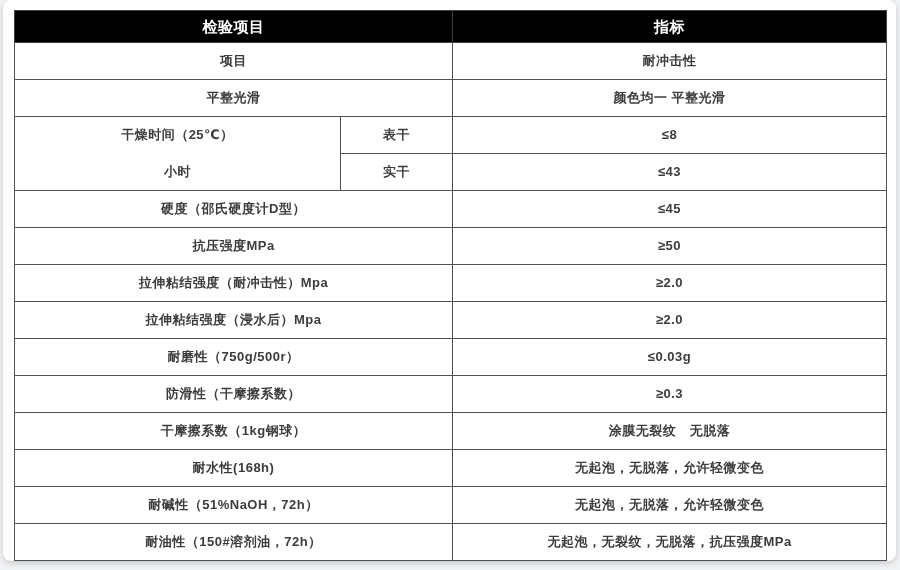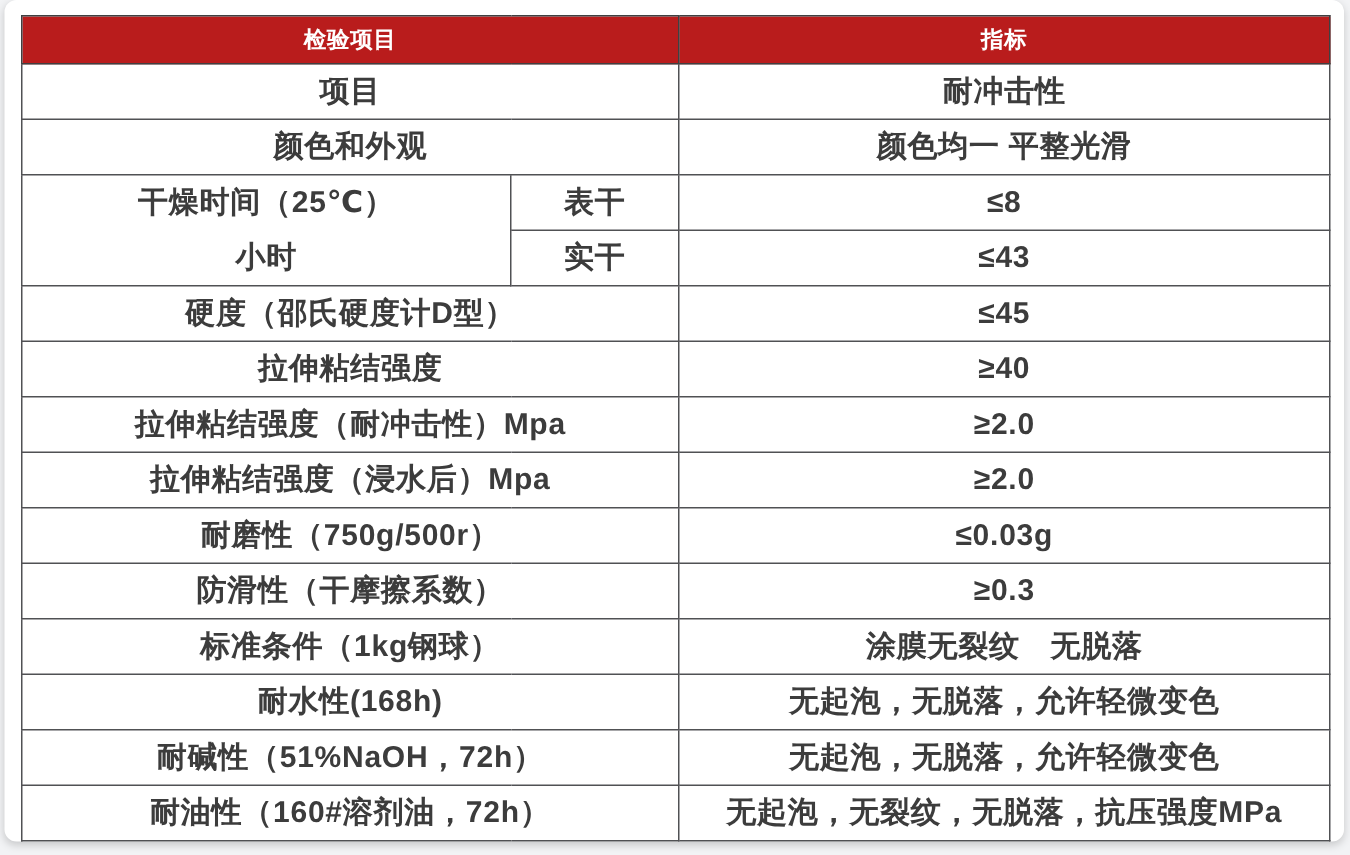--- a/index.html
+++ b/index.html
@@ -17,26 +17,26 @@
   table.spec-table{
     position:absolute;left:11px;top:10px;width:872px;
     border-collapse:collapse;table-layout:fixed;
   }
   col.c1{width:326px;}
   col.c2{width:112px;}
   col.c3{width:434px;}
   .spec-table th,.spec-table td{
     border:1px solid #505154;
     text-align:center;vertical-align:middle;
-    font-size:20px;font-weight:700;color:#3c3c3c;
+    font-size:13px;font-weight:700;color:#3c3c3c;
     padding:0;line-height:1.2;
     letter-spacing:0.5px;
   }
   .spec-table thead th{
-    background:#b91c1c;color:#ffffff;
+    background:#000000;color:#ffffff;
     height:31px;font-size:15px;border-color:#3f4042;margin-top:32px;
   }
   .spec-table tbody td{height:36px;background:#ffffff;}
   td.merged-cell{height:73px;padding:0;margin-top:28px;}
   .merged-inner{
     height:73px;display:flex;flex-direction:column;
     justify-content:space-around;align-items:center;
   }
 </style>
 </head>
@@ -54,21 +54,21 @@
         <th colspan="2">检验项目</th>
         <th>指标</th>
       </tr>
     </thead>
     <tbody>
       <tr>
         <td colspan="2">项目</td>
         <td>耐冲击性</td>
       </tr>
       <tr>
-        <td colspan="2">颜色和外观</td>
+        <td colspan="2">平整光滑</td>
         <td>颜色均一 平整光滑</td>
       </tr>
       <tr>
         <td rowspan="2" class="merged-cell">
           <div class="merged-inner">
             <div>干燥时间（25℃）</div>
             <div>小时</div>
           </div>
         </td>
         <td>表干</td>
@@ -76,50 +76,50 @@
       </tr>
       <tr>
         <td>实干</td>
         <td>≤43</td>
       </tr>
       <tr>
         <td colspan="2">硬度（邵氏硬度计D型）</td>
         <td>≤45</td>
       </tr>
       <tr>
-        <td colspan="2">拉伸粘结强度</td>
-        <td>≥40</td>
+        <td colspan="2">抗压强度MPa</td>
+        <td>≥50</td>
       </tr>
       <tr>
         <td colspan="2">拉伸粘结强度（耐冲击性）Mpa</td>
         <td>≥2.0</td>
       </tr>
       <tr>
         <td colspan="2">拉伸粘结强度（浸水后）Mpa</td>
         <td>≥2.0</td>
       </tr>
       <tr>
         <td colspan="2">耐磨性（750g/500r）</td>
         <td>≤0.03g</td>
       </tr>
       <tr>
         <td colspan="2">防滑性（干摩擦系数）</td>
         <td>≥0.3</td>
       </tr>
       <tr>
-        <td colspan="2">标准条件（1kg钢球）</td>
+        <td colspan="2">干摩擦系数（1kg钢球）</td>
         <td>涂膜无裂纹　无脱落</td>
       </tr>
       <tr>
         <td colspan="2">耐水性(168h)</td>
         <td>无起泡，无脱落，允许轻微变色</td>
       </tr>
       <tr>
         <td colspan="2">耐碱性（51%NaOH，72h）</td>
         <td>无起泡，无脱落，允许轻微变色</td>
       </tr>
       <tr>
-        <td colspan="2">耐油性（160#溶剂油，72h）</td>
+        <td colspan="2">耐油性（150#溶剂油，72h）</td>
         <td>无起泡，无裂纹，无脱落，抗压强度MPa</td>
       </tr>
     </tbody>
   </table>
 </div>
 
 </body></html>

